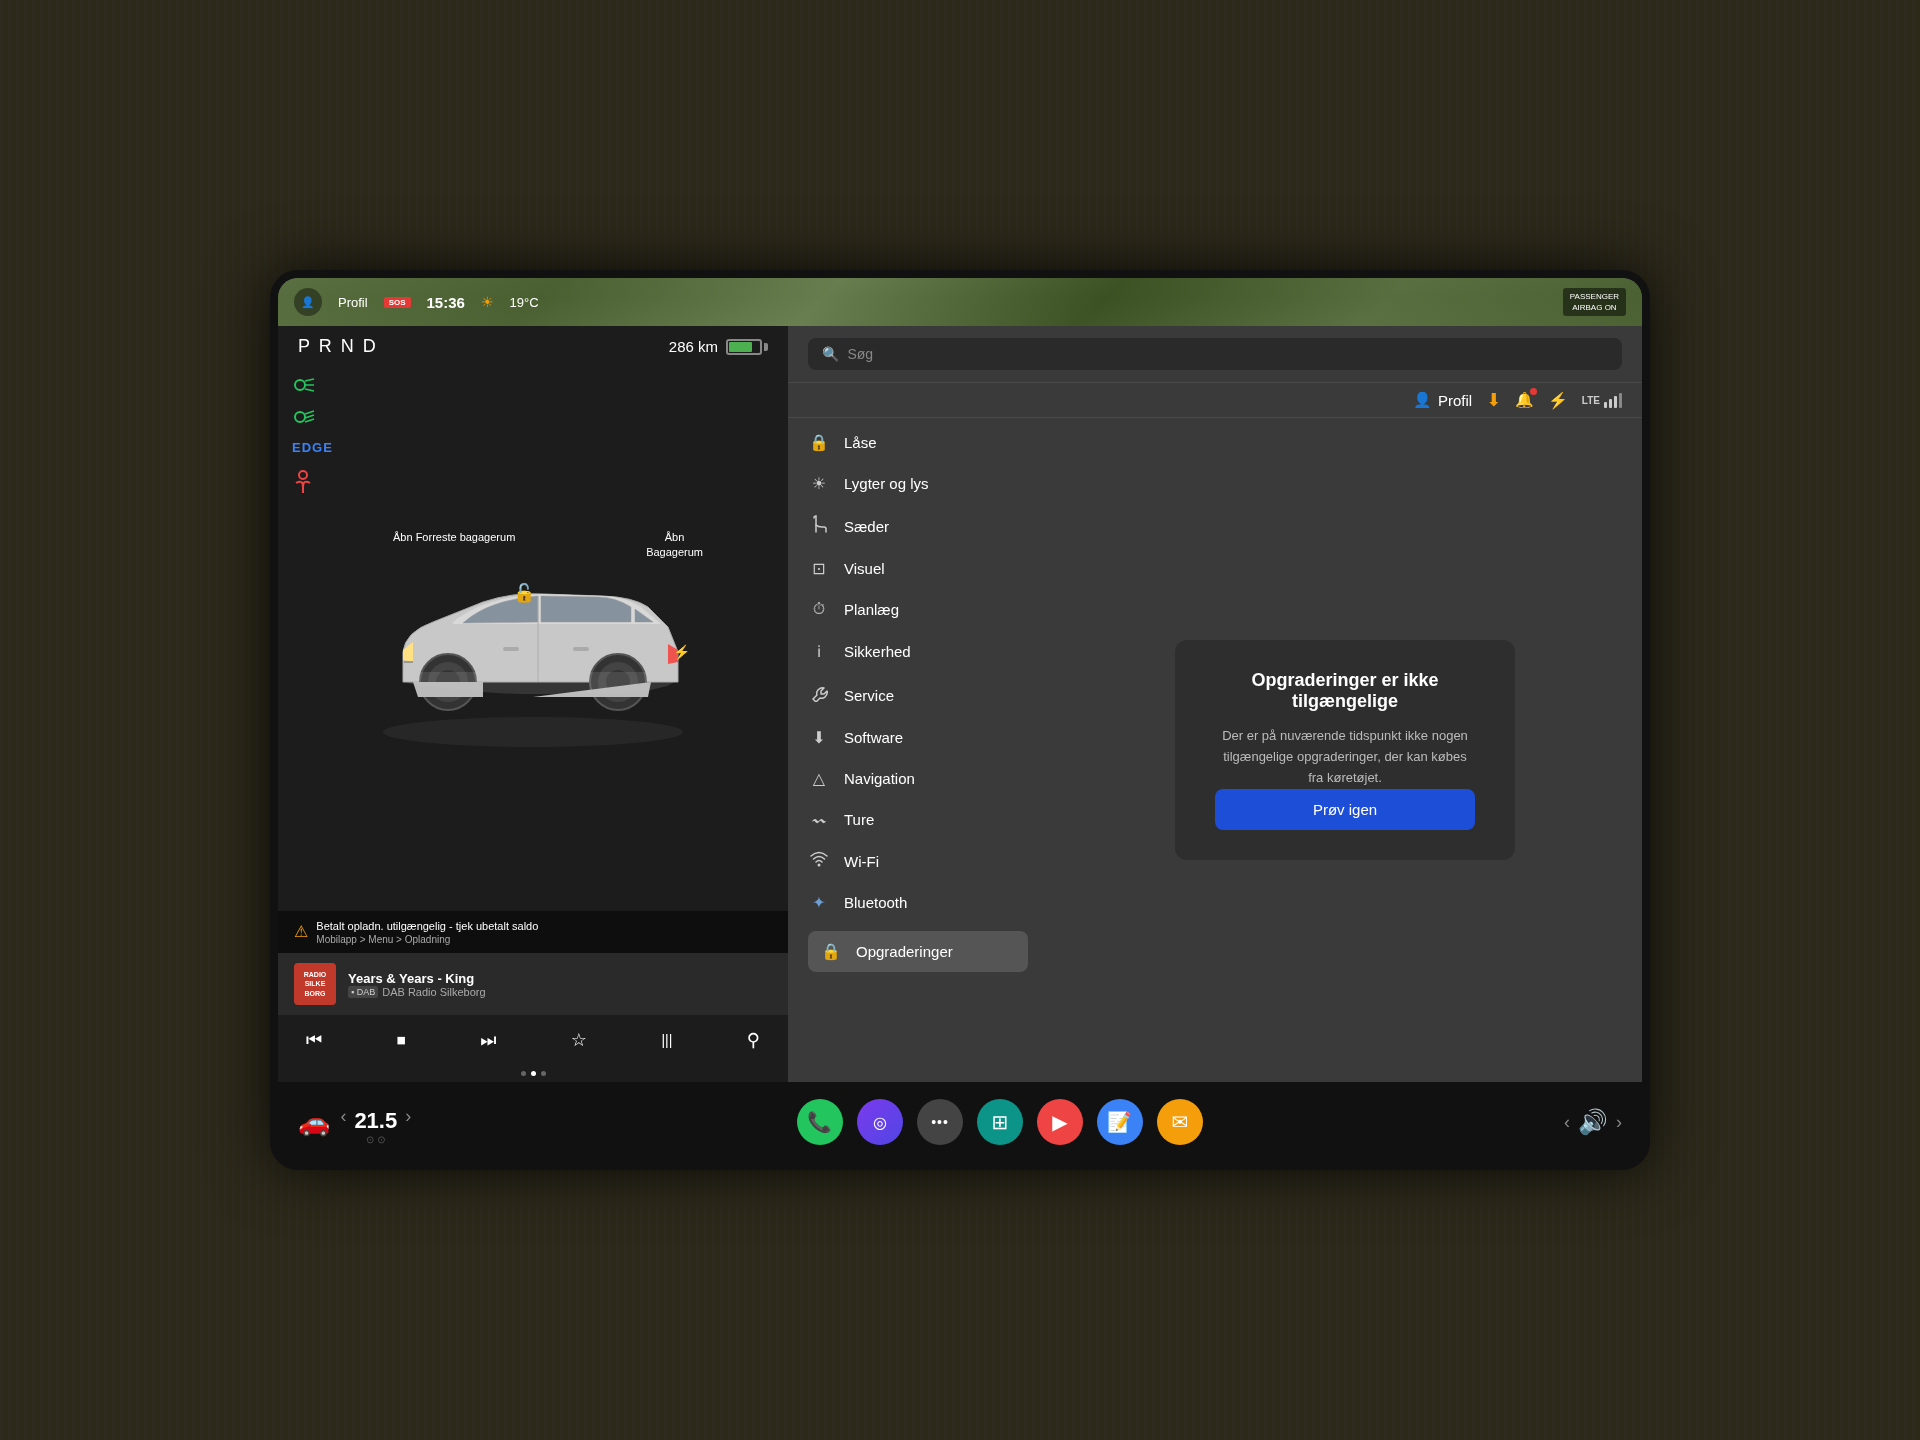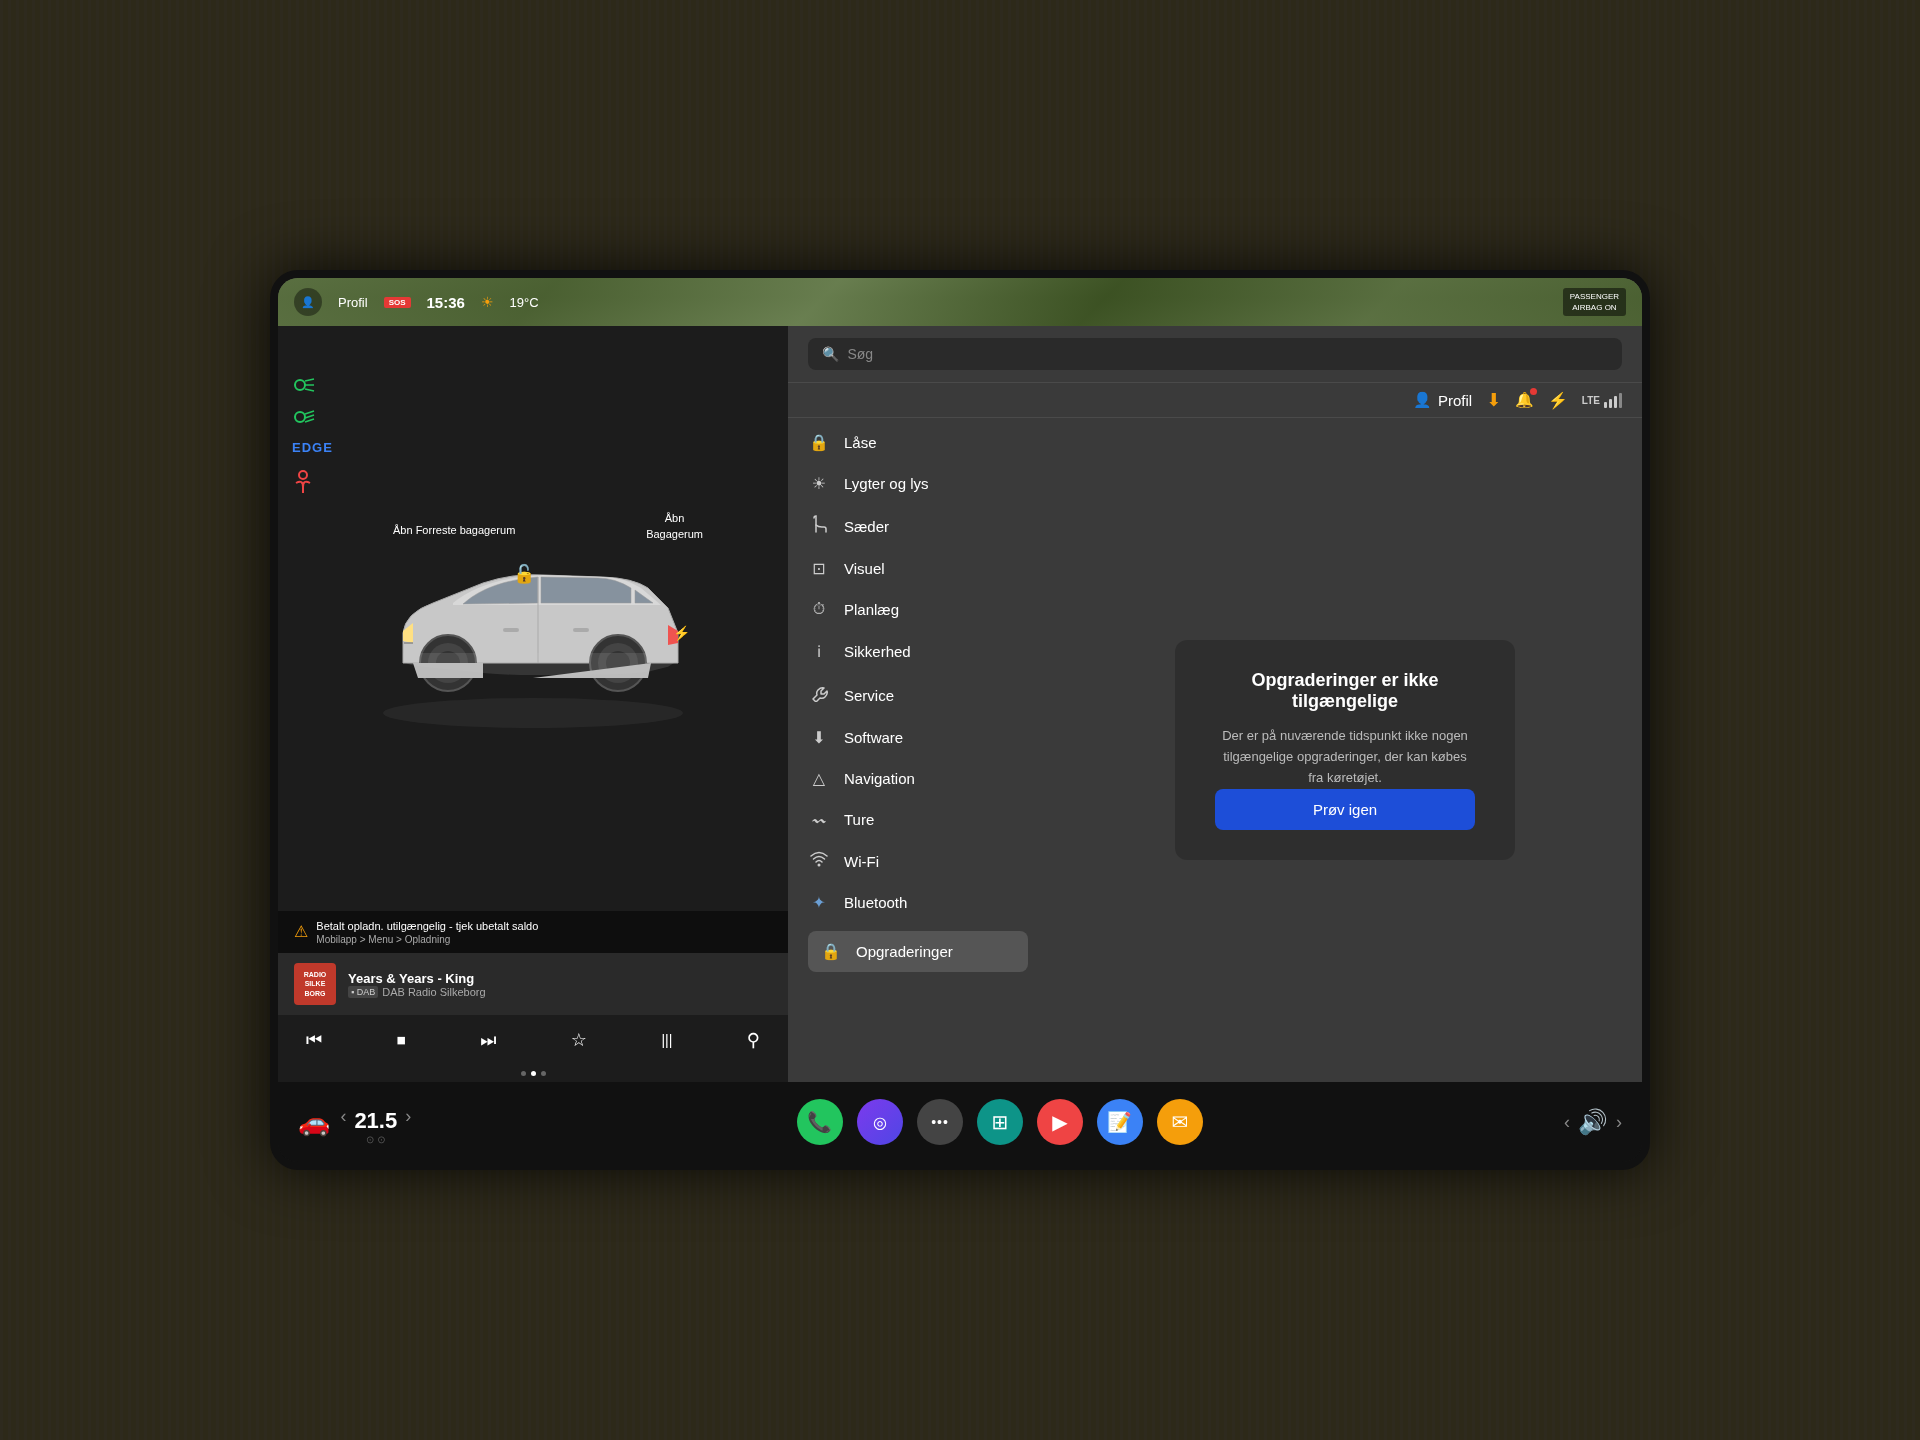--- a/index.html
+++ b/index.html
@@ -438,20 +438,32 @@
       <div style="color:#fff;font-size:13px;">19°C</div>
       <div style="flex:1;"></div>
       <div style="background:rgba(0,0,0,0.5);color:#fff;font-size:8px;padding:3px 7px;border-radius:3px;line-height:1.4;text-align:center;">PASSENGER<br>AIRBAG ON</div>
     </div>
   </div>
 
   <div class="main-content">
 
     <div class="left-panel">
 
+      <div class="gear-battery-bar">
+        <div class="gear-display">P R N D</div>
+        <div class="battery-info">
+          <span>286 km</span>
+          <div class="battery-icon">
+            <div class="battery-body">
+              <div class="battery-fill"></div>
+            </div>
+            <div class="battery-tip"></div>
+          </div>
+        </div>
+      </div>
 
       <div class="left-icons">
         <div style="color:#22c55e;font-size:18px;display:flex;align-items:center;">
           <svg width="24" height="18" viewBox="0 0 24 18">
             <circle cx="8" cy="9" r="5" fill="none" stroke="#22c55e" stroke-width="2"></circle>
             <line x1="13" y1="5" x2="22" y2="3" stroke="#22c55e" stroke-width="1.5"></line>
             <line x1="13" y1="9" x2="22" y2="9" stroke="#22c55e" stroke-width="1.5"></line>
             <line x1="13" y1="13" x2="22" y2="15" stroke="#22c55e" stroke-width="1.5"></line>
           </svg>
         </div>
@@ -470,21 +482,21 @@
             <path d="M4 14 Q11 10 11 18 L11 24" fill="none" stroke="#ef4444" stroke-width="2"></path>
             <path d="M18 14 Q11 10 11 18" fill="none" stroke="#ef4444" stroke-width="2"></path>
           </svg>
         </div>
       </div>
 
       <div class="car-image-area">
         <div style="position:relative;width:380px;height:230px;">
 
           
-          <div style="position:absolute;top:20px;left:50px;color:#fff;font-size:11px;line-height:1.4;text-align:center;">Åbn
+          <div style="position:absolute;top:8px;left:50px;color:#fff;font-size:11px;line-height:1.4;text-align:center;">Åbn
 Forreste
 bagagerum</div>
 
           
           <div style="position:absolute;top:60px;left:170px;color:#fff;font-size:18px;">🔓</div>
 
           
           <div style="position:absolute;top:8px;right:20px;color:#fff;font-size:11px;line-height:1.4;text-align:center;">Åbn<br>Bagagerum</div>
 
           

